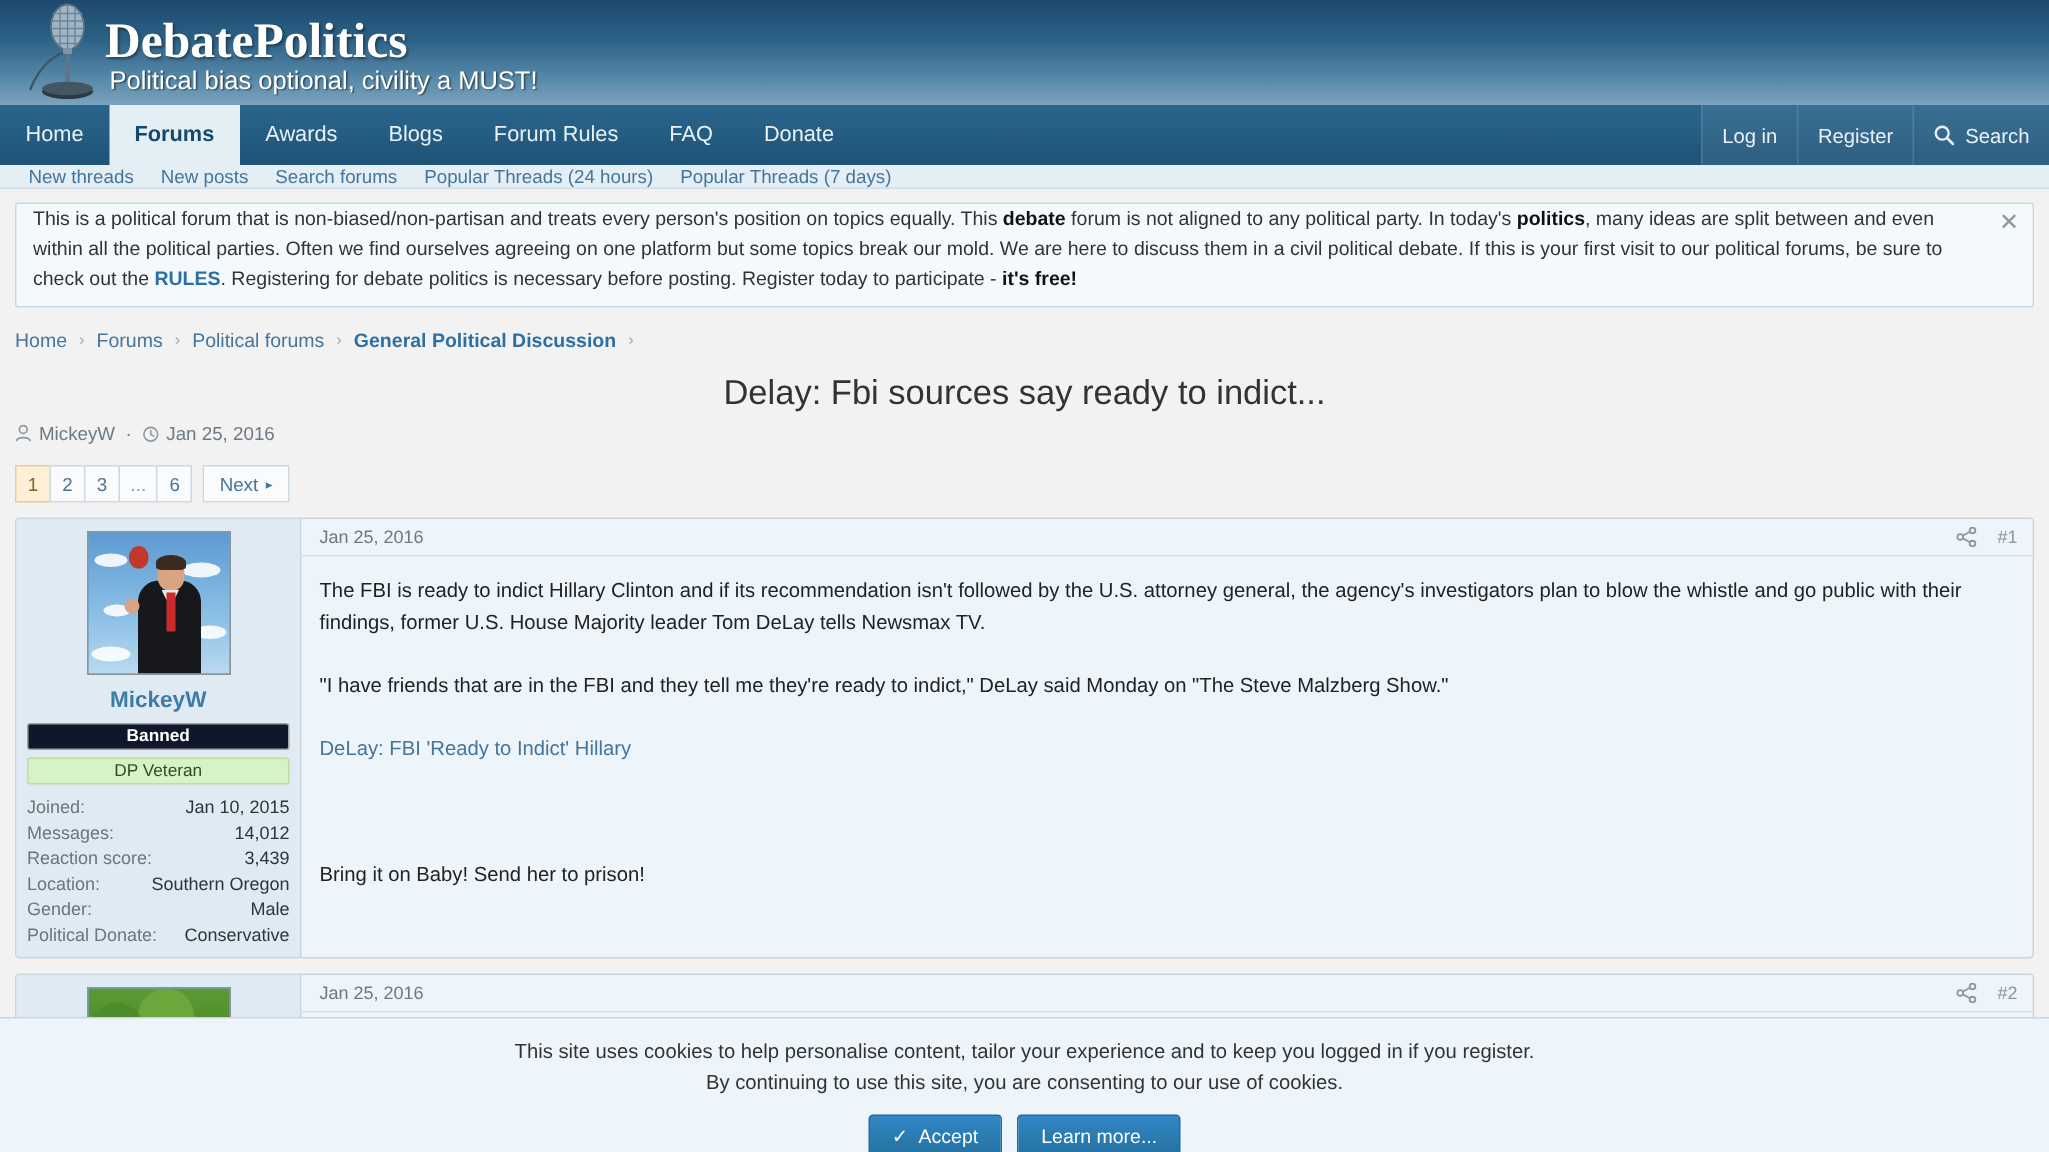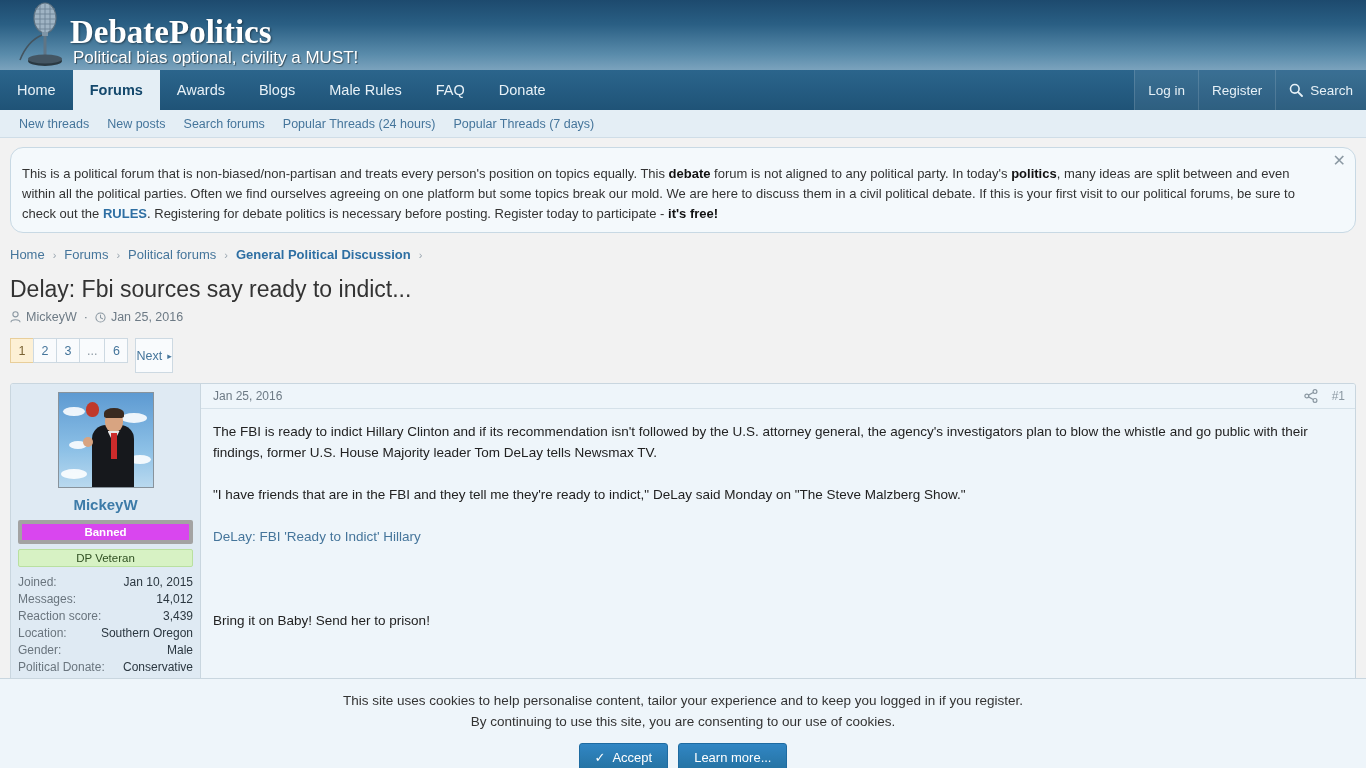--- a/index.html
+++ b/index.html
@@ -16,21 +16,21 @@
   
   .site-header {
     position: relative;
     height: 70px;
     background: linear-gradient(to bottom, #1d4a6e 0%, #2a5f84 35%, #5a8cab 78%, #7ba3bd 100%);
     overflow: hidden;
   }
   .logo-wrap {
     position: absolute;
     left: 14px; top: 2px;
-    display: flex; align-items: flex-end;
+    display: flex; align-items: center;
   }
   .mic-icon { width: 52px; height: 66px; flex: none; }
   .logo-text { margin-left: 4px; margin-top: 3px; }
   .logo-title {
     font-family: "Liberation Serif", serif;
     font-weight: bold;
     font-size: 33px;
     color: #ffffff;
     letter-spacing: 0px;
     line-height: 36px;
@@ -86,21 +86,21 @@
   .nav-right .nav-item {
     font-size: 13.5px;
     padding: 0 13px;
     background: rgba(255,255,255,0.07);
     border-left: 1px solid rgba(255,255,255,0.14);
   }
   .search-icon-svg { margin-right: 7px; }
 
   
   .sub-nav {
-    height: 28px;
+    height: 16px;
     background: #e4eef5;
     display: flex; align-items: center;
     padding-left: 10px;
     border-bottom: 1px solid #cfdde7;
     gap: 0px;
   }
   .sub-nav a {
     color: #45759b;
     font-size: 12.5px;
     text-decoration: none;
@@ -113,22 +113,22 @@
   .page {
     padding: 0 10px;
     background: #f2f2f2;
   }
 
   .notice {
     position: relative;
     margin-top: 9px;
     background: #f4f9fc;
     border: 1px solid #c8d9e4;
-    border-radius: 13px;
-    padding: 16px 32px 8px 11px;
+    border-radius: 2px;
+    padding: 0 32px 8px 11px;
     font-size: 13px;
     line-height: 20px;
     color: #333;
   }
   .notice b { font-weight: bold; color: #111; }
   .notice .rules-link { color: #2e6fa3; font-weight: bold; text-decoration: none; }
   .notice-close {
     position: absolute;
     top: 6px; right: 9px;
     color: #8b99a3;
@@ -156,20 +156,21 @@
     margin: 0 8px;
     font-size: 11px;
   }
 
   .thread-title {
     font-size: 23px;
     color: #333;
     font-weight: normal;
     margin: 13px 0 0 0;
     line-height: 28px;
+    text-align: center;
   }
   .thread-meta {
     display: flex; align-items: center;
     margin-top: 7px;
     font-size: 12.5px;
     color: #6d7a85;
     gap: 5px;
   }
   .thread-meta .meta-dot { margin: 0 2px; }
   .thread-meta a { color: #6d7a85; text-decoration: none; }
@@ -194,27 +195,27 @@
     margin-left: -1px;
   }
   .pg:first-child { margin-left: 0; }
   .pg.active {
     background: #fdf0d5;
     border-color: #e8ce9a;
     color: #7a6233;
   }
   .pg.dots { color: #8d99a3; cursor: default; }
   .pg-next {
-    height: 35px;
+    height: 25px;
     display: flex; align-items: center;
     border: 1px solid #cdd9e2;
     background: #f9fbfd;
     color: #45759b;
     font-size: 12.5px;
-    padding: 0 0;
+    padding: 0 10px;
     cursor: pointer;
   }
   .pg-next .arrow { margin-left: 5px; font-size: 9px; }
 
   
   .post-list { margin-top: 10px; }
   .post {
     display: flex;
     border: 1px solid #c9d6df;
     border-radius: 3px;
@@ -305,23 +306,23 @@
     cursor: pointer;
   }
   .badge {
     margin-top: 7px;
     text-align: center;
     font-size: 11.5px;
     padding: 2px 0;
     border-radius: 2px;
   }
   .badge-banned {
-    background: #d946ef;
+    background: #0f172a;
     color: #ffffff;
-    border: 4px solid #a3a3a3;
+    border: 1px solid #a3a3a3;
     font-weight: bold;
   }
   .badge-veteran {
     background: #d7f2c4;
     color: #2f4f22;
     border: 1px solid #b9e0a0;
     margin-top: 5px;
   }
   .stats { margin-top: 7px; }
   .stat-row {
@@ -448,21 +449,21 @@
     <a class="nav-item active">
         <span>Forums</span>
       </a>
     <a class="nav-item">
         <span>Awards</span>
       </a>
     <a class="nav-item">
         <span>Blogs</span>
       </a>
     <a class="nav-item">
-        <span>Male Rules</span>
+        <span>Forum Rules</span>
       </a>
     <a class="nav-item">
         <span>FAQ</span>
       </a>
     <a class="nav-item">
         <span>Donate</span>
       </a>
   </div>
   <div class="nav-right">
     <a class="nav-item">

